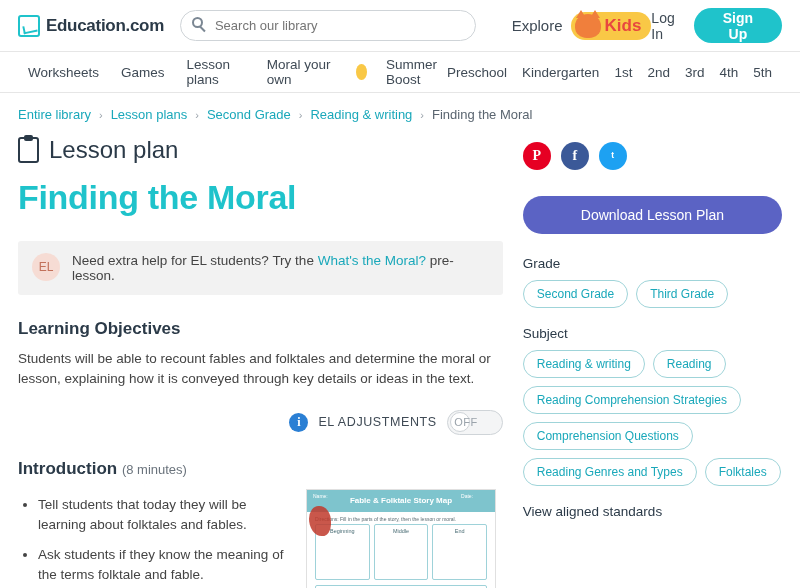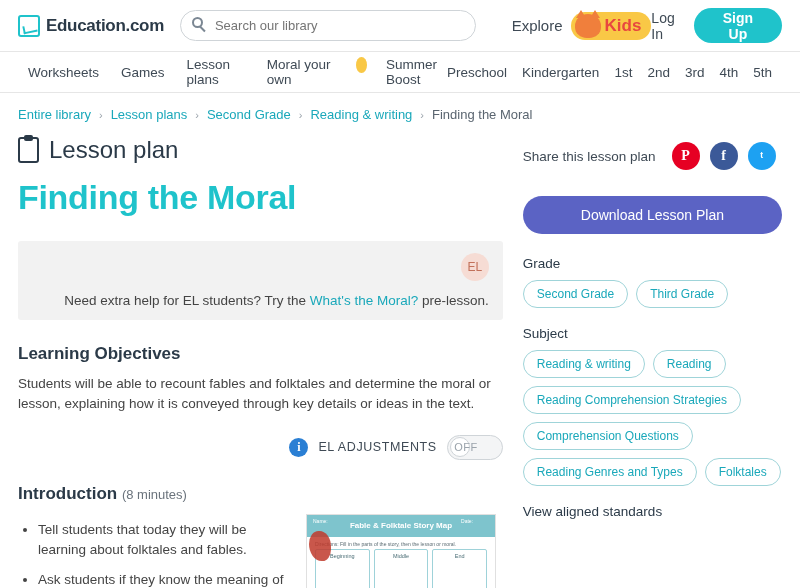--- a/index.html
+++ b/index.html
@@ -145,21 +145,21 @@
     align-items: center;
     padding: 0 28px;
     border-bottom: 1px solid #e6e6e6;
     font-size: 13.5px;
     color: #3f4a55;
   }
   .navbar .left { display: flex; align-items: center; gap: 22px; }
   .navbar .right { margin-left: auto; display: flex; align-items: center; gap: 15px; }
   .nav-item { cursor: pointer; }
   .summer {
-    display: flex; align-items: flex-start; gap: 19px;
+    display: flex; align-items: center; gap: 19px;
   }
   .sun {
     width: 16px; height: 16px;
     background: #f9c846;
     border-radius: 50%;
     box-shadow: 0 0 0 2px #fff;
     position: relative;
   }
 
   
@@ -210,25 +210,24 @@
     font-weight: bold;
     margin: 14px 0 24px 0;
     letter-spacing: -0.3px;
   }
 
   .el-banner {
     background: #f2f2f2;
     border-radius: 3px;
     padding: 12px 14px;
     display: flex;
-    align-items: flex-end;
+    align-items: flex-start;
     gap: 12px;
     font-size: 13.5px;
     color: #444;
-    flex-direction: column;
   }
   .el-circle {
     width: 28px; height: 28px;
     border-radius: 50%;
     background: #f6dcd4;
     color: #c2715a;
     font-size: 12px;
     display: flex; align-items: center; justify-content: center;
     flex: none;
   }
@@ -559,21 +558,20 @@
 
         <div class="ws-dragon"></div>
 
       </div>
     </div>
   </div>
 
   <div class="right-col">
 
     <div class="share-row">
-      <span class="share-label">Share this lesson plan</span>
       <span class="social pin">P</span>
       <span class="social fb">f</span>
       <span class="social tw">ᵗ</span>
     </div>
 
     <button class="download-btn">Download Lesson Plan</button>
 
     <div class="facet-title">Grade</div>
     <div class="chips">
       <span class="chip">Second Grade</span>

